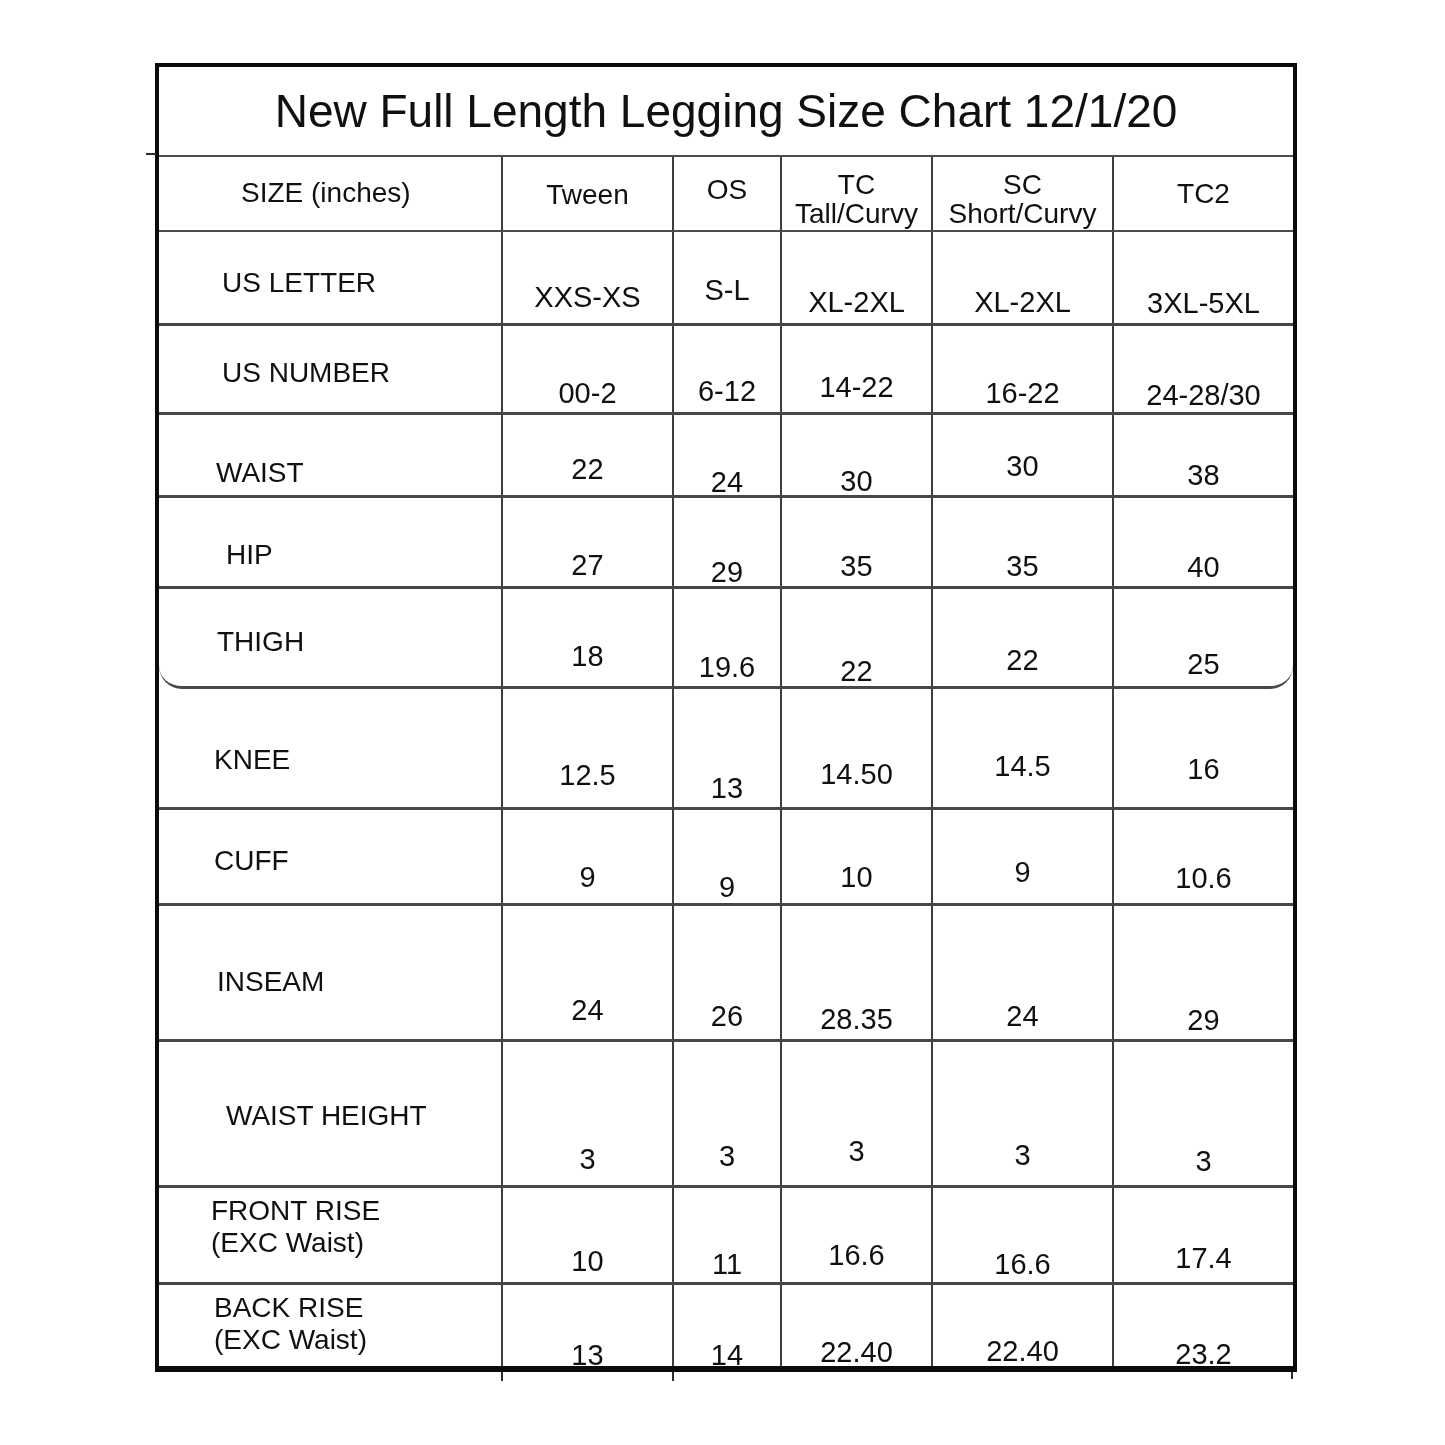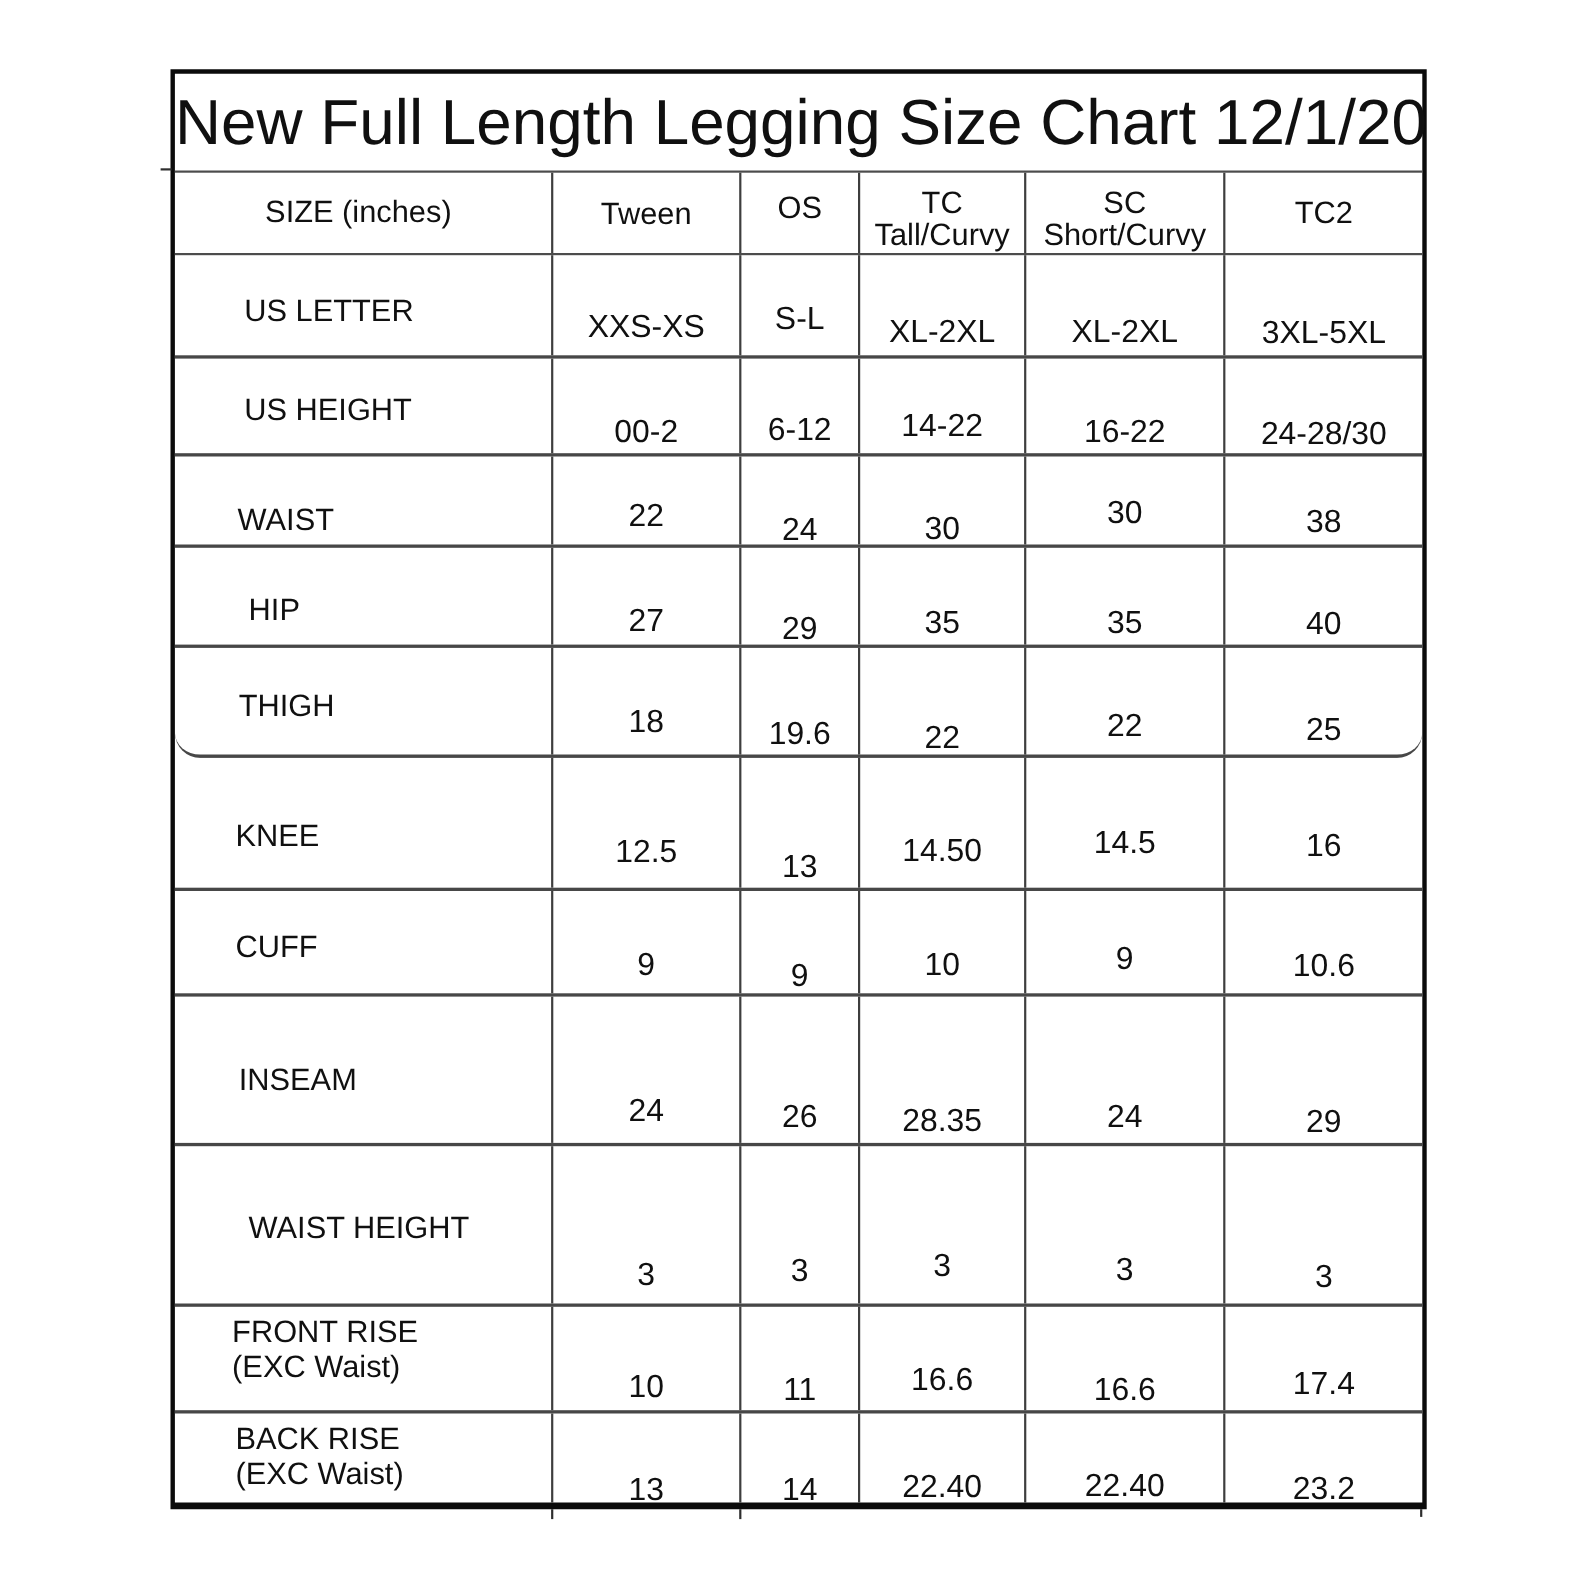--- a/index.html
+++ b/index.html
@@ -39,21 +39,21 @@
     border-bottom: 2px solid #4c4c4c;
     position: relative;
   }
   .title-text {
     position: absolute;
     left: 0;
     right: 0;
     top: 50%;
     transform: translateY(-50%);
     text-align: center;
-    font-size: 58px;
+    font-size: 46px;
     white-space: nowrap;
   }
   .grid {
     flex: 1;
     display: flex;
     flex-direction: column;
   }
   .row {
     display: flex;
     box-sizing: border-box;
@@ -168,21 +168,21 @@
           <div class="cell" style="flex: 0 0 181px;">
             <div class="val" style="top: 77%;">XL-2XL</div>
           </div>
           <div class="cell">
             <div class="val" style="top: 78%;">3XL-5XL</div>
           </div>
         </div>
         <div class="row" style="flex: 0 0 89px;">
           <div class="cell" style="flex: 0 0 344px;">
             <div class="lbl" style="left: 63px; top: 55%;">
-              <span style="display: block;">US HEIGHT</span>
+              <span style="display: block;">US NUMBER</span>
             </div>
           </div>
           <div class="cell" style="flex: 0 0 171px;">
             <div class="val" style="top: 78%;">00-2</div>
           </div>
           <div class="cell" style="flex: 0 0 108px;">
             <div class="val" style="top: 76%;">6-12</div>
           </div>
           <div class="cell" style="flex: 0 0 151px;">
             <div class="val" style="top: 71%;">14-22</div>

